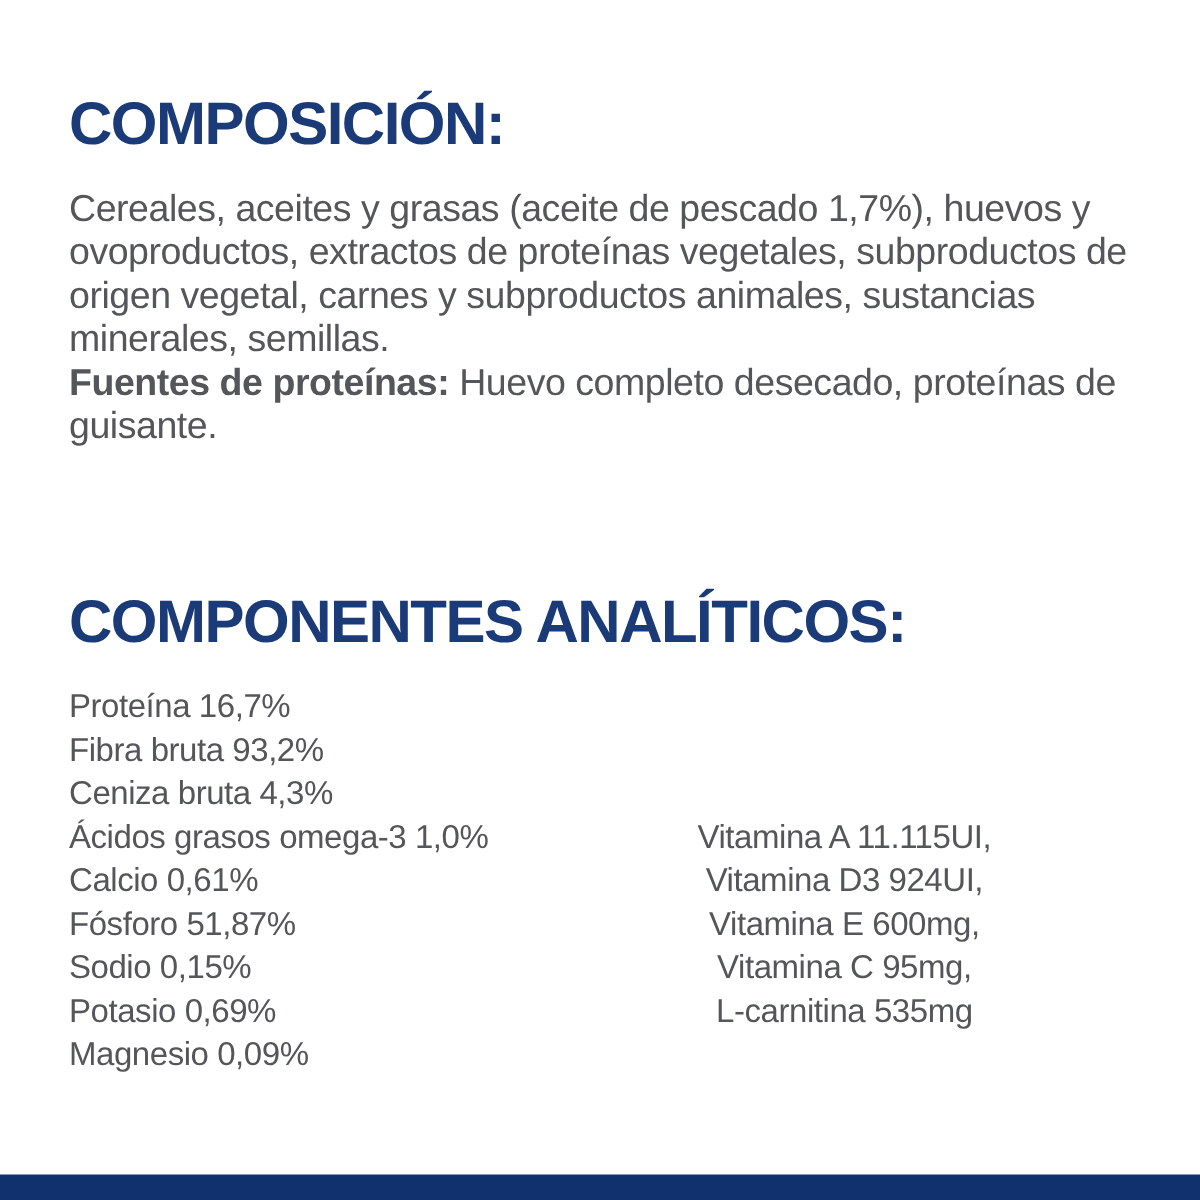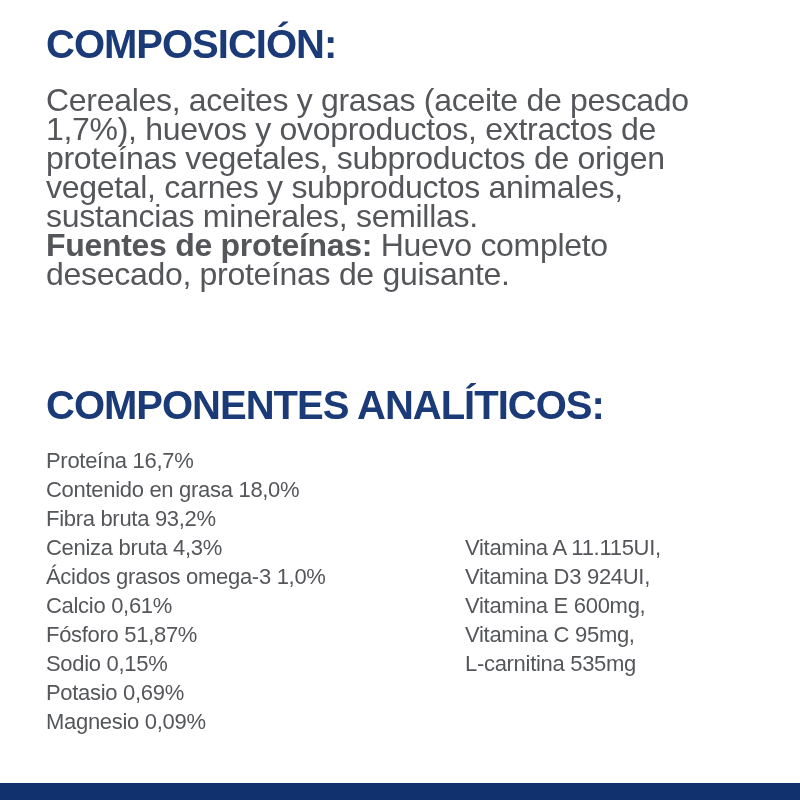--- a/index.html
+++ b/index.html
@@ -15,31 +15,32 @@
     width: 800px;
     height: 800px;
     margin: 0 auto;
     background: var(--background);
     overflow: hidden;
     font-family: "Liberation Sans", sans-serif;
     color: var(--body-text-color);
   }
   .content {
     padding: 24px 42px 0 46px;
+    margin-top: 39px;
   }
   .section-title {
     font-size: 40px;
     line-height: 40px;
     font-weight: bold;
     letter-spacing: -1px;
     color: var(--accent-navy);
   }
   .composition-title { margin-bottom: 22px; }
   .body-text {
-    font-size: 32px;
+    font-size: 25px;
     line-height: 29px;
     letter-spacing: -0.3px;
     max-width: 718px;
     color: var(--body-text-color);
   }
   .bold-label { font-weight: bold; }
   .analytical-title { margin-top: 96px; }
   .columns {
     display: flex;
     margin-top: 21px;
@@ -52,21 +53,21 @@
   .nutrient-list li,
   .perkg-list li,
   .perkg-label {
     font-size: 22px;
     line-height: 29px;
     letter-spacing: -0.3px;
     white-space: nowrap;
   }
   .perkg-col { margin-top: 87px; }
   .perkg-label { font-weight: bold; }
-  .perkg-list { list-style: none; }
+  .perkg-list { list-style: none; text-align: center; }
   .bottom-bar {
     position: absolute;
     left: 0;
     bottom: 0;
     width: 100%;
     height: 17px;
     background: var(--footer-bar-color);
   }
 </style>
 </head>
@@ -83,21 +84,20 @@
         <span>Huevo completo desecado, proteínas de guisante.</span>
       </p>
     </section>
 
     <section>
       <h1 class="section-title analytical-title">COMPONENTES ANALÍTICOS:</h1>
 
       <div class="columns">
         <ul class="nutrient-list">
           <li>Proteína 16,7%</li>
-          <li>Contenido en grasa 18,0%</li>
           <li>Fibra bruta 93,2%</li>
           <li>Ceniza bruta 4,3%</li>
           <li>Ácidos grasos omega-3 1,0%</li>
           <li>Calcio 0,61%</li>
           <li>Fósforo 51,87%</li>
           <li>Sodio 0,15%</li>
           <li>Potasio 0,69%</li>
           <li>Magnesio 0,09%</li>
         </ul>
 

